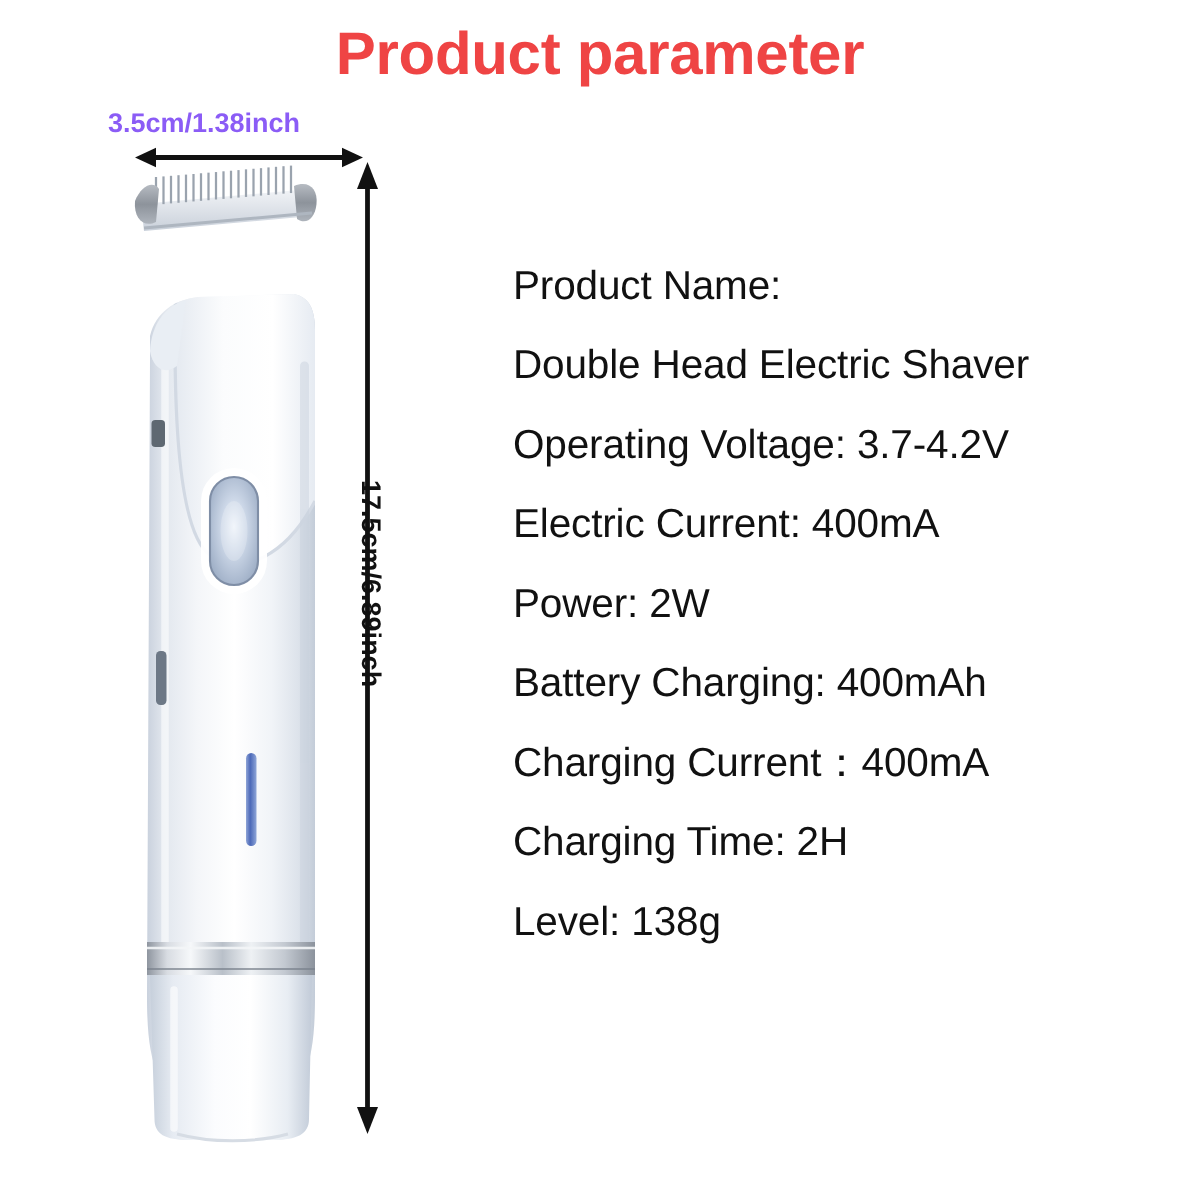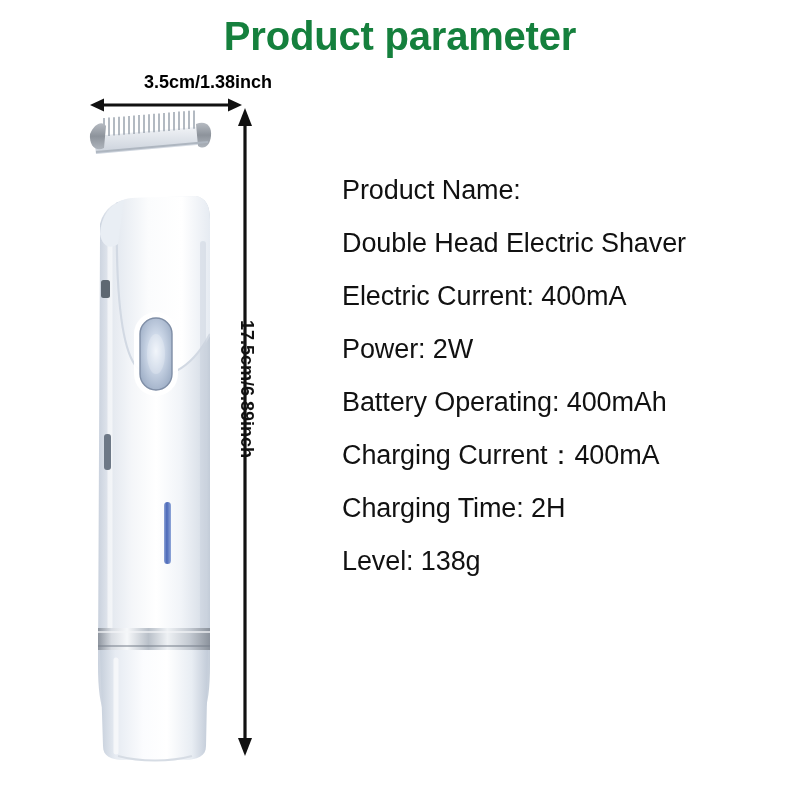--- a/index.html
+++ b/index.html
@@ -21,35 +21,35 @@
 
   
   .page-title {
     position: absolute;
     top: 14px;
     left: 0;
     width: 800px;
     text-align: center;
     font-size: 40px;
     font-weight: 700;
-    color: #15803d;
+    color: #ef4444;
     letter-spacing: -0.2px;
     line-height: 1.1;
   }
 
   
   .width-label {
     position: absolute;
     left: 72px;
     top: 72px;
     width: 200px;
-    text-align: right;
+    text-align: left;
     font-size: 18px;
     font-weight: 700;
-    color: #000000;
+    color: #8b5cf6;
     white-space: nowrap;
   }
   .width-arrow {
     position: absolute;
     left: 90px;
     top: 96px;
     width: 152px;
     height: 18px;
   }
 
@@ -284,21 +284,22 @@
                C136,652 128,656 112,656
                L56,656 C40,656 33,652 33,642 Z" fill="url(#baseGrad)"></path>
       <path d="M46,556 L46,648" stroke="#ffffff" stroke-width="5" stroke-linecap="round" opacity="0.6"></path>
       <path d="M48,652 C70,658 100,658 122,652" fill="none" stroke="#d6dce4" stroke-width="2"></path>
     </g>
   </svg>
 
   <div class="spec-list">
     <div class="spec-line">Product Name:</div>
     <div class="spec-line">Double Head Electric Shaver</div>
+    <div class="spec-line">Operating Voltage: 3.7-4.2V</div>
     <div class="spec-line">Electric Current: 400mA</div>
     <div class="spec-line">Power: 2W</div>
-    <div class="spec-line">Battery Operating: 400mAh</div>
+    <div class="spec-line">Battery Charging: 400mAh</div>
     <div class="spec-line">Charging Current：400mA</div>
     <div class="spec-line">Charging Time: 2H</div>
     <div class="spec-line">Level: 138g</div>
   </div>
 
 </div>
 
 </body></html>

